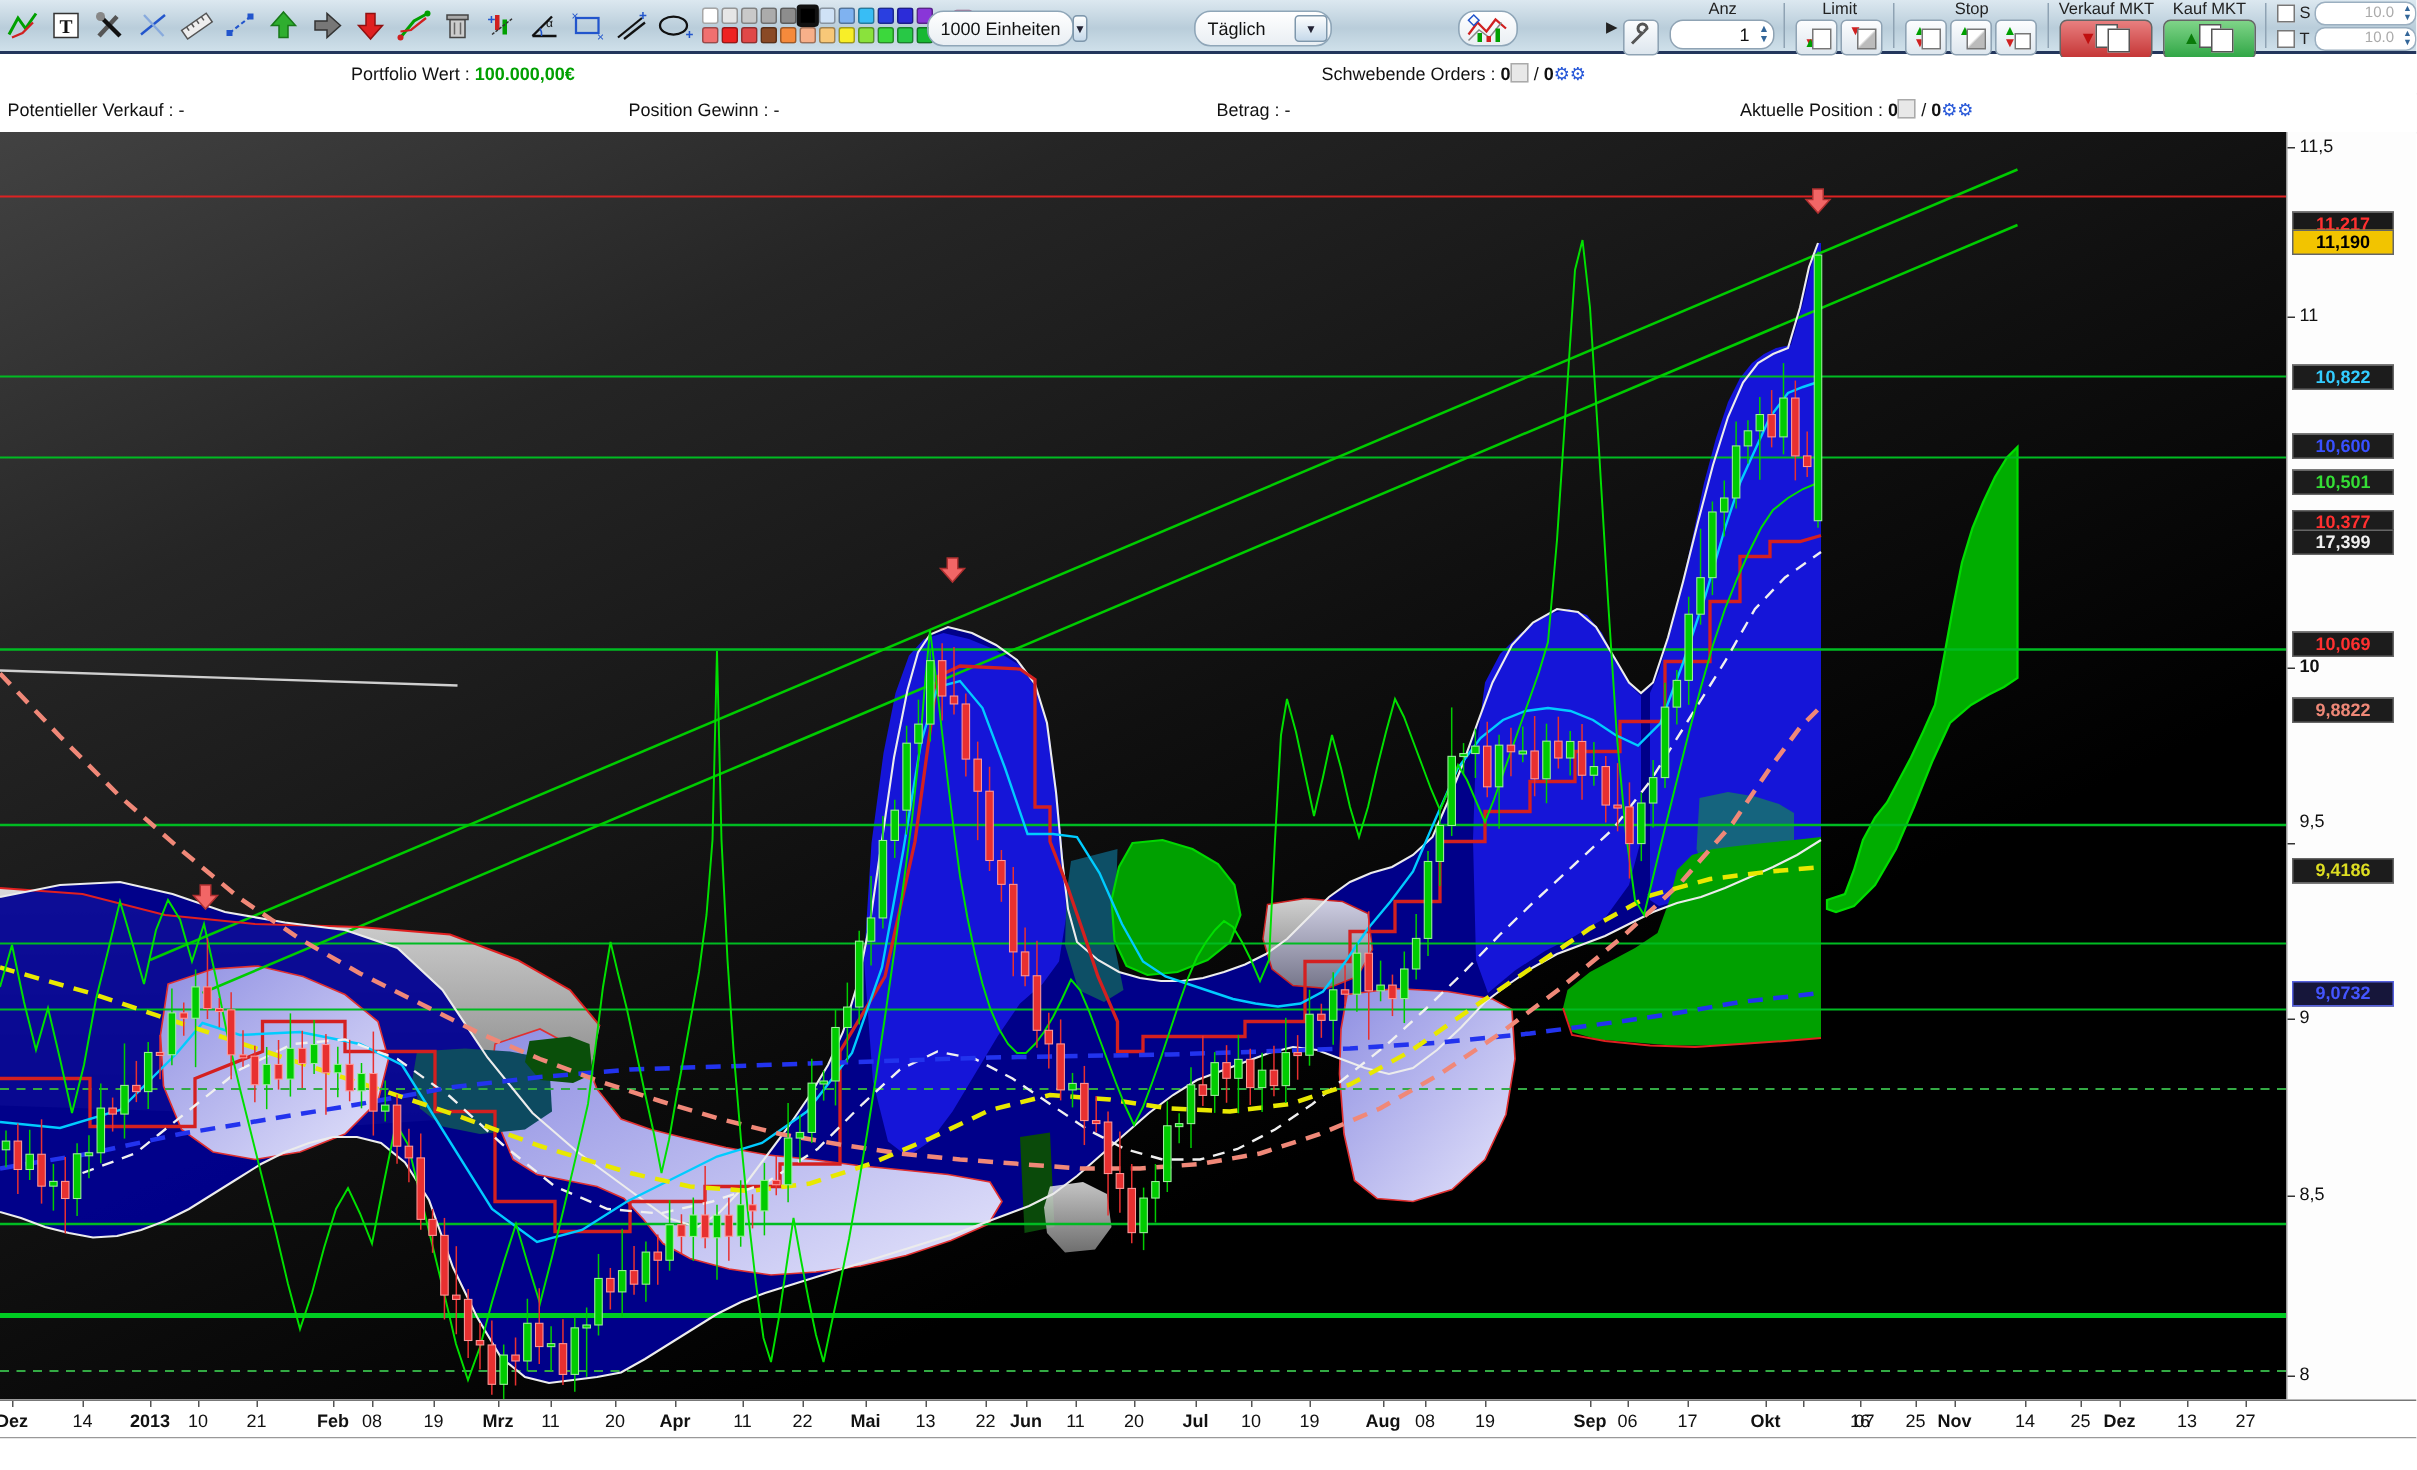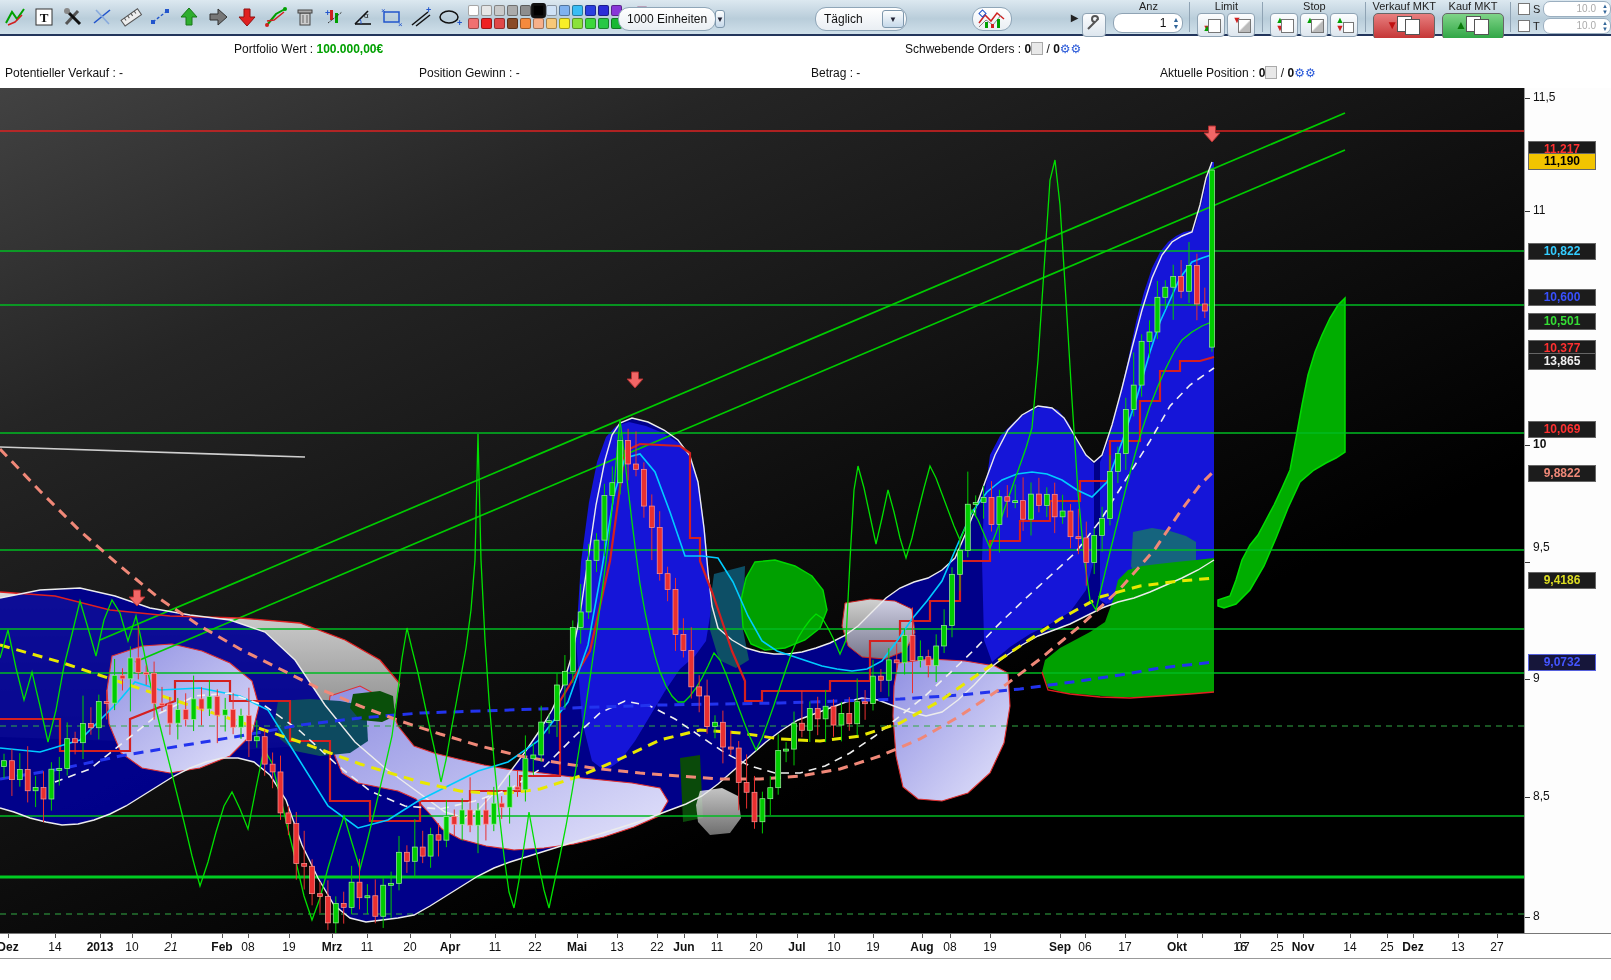--- a/index.html
+++ b/index.html
@@ -203,21 +203,21 @@
       <svg width="18" height="24">
         <rect x="3" y="2" width="12" height="9" rx="2" fill="#f2a0c8" stroke="#a06088"></rect>
         <rect x="3" y="12" width="12" height="9" rx="2" fill="#4cc44c" stroke="#2a8a2a"></rect>
       </svg>
     </span>
 
   <div class="dropdown" style="left:618px;width:96px;">
     <span class="dd-label">1000 Einheiten</span>
     <span class="dd-arrow">▼</span>
   </div>
-  <div class="dropdown" style="left:815px;width:90px;">
+  <div class="dropdown" style="left:796px;width:90px;">
     <span class="dd-label" style="flex:1">Täglich</span>
     <span class="dd-arrow">▼</span>
   </div>
   <div class="dropdown" style="left:972px;width:38px;justify-content:center;">
     <svg width="30" height="24">
         <polyline points="2,16 8,8 14,14 20,6 27,12" fill="none" stroke="#d02020" stroke-width="1.5"></polyline>
         <polyline points="2,20 9,13 16,18 24,8" fill="none" stroke="#888" stroke-width="1"></polyline>
         <rect x="8" y="15" width="3" height="6" fill="#00a000"></rect>
         <rect x="20" y="12" width="3" height="9" fill="#00a000"></rect>
         <rect x="14" y="17" width="3" height="4" fill="#d02020"></rect>
@@ -304,21 +304,21 @@
         <span class="cb"></span>
         <span class="stlab">T</span>
         <span class="numspin"><span>10.0</span><span class="sp">▲<br>▼</span></span>
       </div>
     </div>
   </div>
 </div>
 
 <div id="inforow1">
   <span class="infoitem" style="left:234px;"><span>Portfolio Wert :</span> <span class="val-green">100.000,00€</span></span>
-  <span class="infoitem" style="left:905px;"><span>Schwebende Orders :</span> <b>0</b><span class="docicon"></span> <span>/</span> <b>0</b><span class="gear">⚙⚙</span></span>
+  <span class="infoitem" style="left:881px;"><span>Schwebende Orders :</span> <b>0</b><span class="docicon"></span> <span>/</span> <b>0</b><span class="gear">⚙⚙</span></span>
 </div>
 <div id="inforow2">
   <span class="infoitem" style="left:5px;">Potentieller Verkauf : -</span>
   <span class="infoitem" style="left:419px;">Position Gewinn : -</span>
   <span class="infoitem" style="left:811px;">Betrag : -</span>
   <span class="infoitem" style="left:1160px;"><span>Aktuelle Position :</span> <b>0</b><span class="docicon"></span> <span>/</span> <b>0</b><span class="gear">⚙⚙</span></span>
 </div>
 
 <div id="chart">
   <svg id="chartsvg" width="1524" height="845" viewBox="0 88 1524 845">
@@ -703,37 +703,37 @@
     <div class="ptickmark" style="top: 709px;"></div>
     <div class="ptick" style="top: 701px;">8,5</div>
     <div class="ptickmark" style="top: 829px;"></div>
     <div class="ptick" style="top: 821px;">8</div>
     <div class="pbadge" style="top: 53px; color: rgb(255, 48, 48); background: rgb(26, 26, 26);">11,217</div>
     <div class="pbadge" style="top: 65px; color: rgb(0, 0, 0); background: rgb(242, 196, 0);">11,190</div>
     <div class="pbadge" style="top: 155px; color: rgb(51, 204, 255); background: rgb(28, 28, 28);">10,822</div>
     <div class="pbadge" style="top: 201px; color: rgb(56, 80, 255); background: rgb(28, 28, 28);">10,600</div>
     <div class="pbadge" style="top: 225px; color: rgb(53, 221, 53); background: rgb(28, 28, 28);">10,501</div>
     <div class="pbadge" style="top: 252px; color: rgb(255, 48, 48); background: rgb(28, 28, 28);">10,377</div>
-    <div class="pbadge" style="top: 265px; color: rgb(240, 240, 240); background: rgb(28, 28, 28);">13,865</div>
+    <div class="pbadge" style="top: 265px; color: rgb(240, 240, 240); background: rgb(28, 28, 28);">17,399</div>
     <div class="pbadge" style="top: 333px; color: rgb(255, 48, 48); background: rgb(28, 28, 28);">10,069</div>
     <div class="pbadge" style="top: 377px; color: rgb(238, 136, 119); background: rgb(28, 28, 28);">9,8822</div>
     <div class="pbadge" style="top: 484px; color: rgb(221, 221, 34); background: rgb(28, 28, 28);">9,4186</div>
     <div class="pbadge" style="top: 566px; color: rgb(68, 85, 255); background: rgb(22, 22, 58); border-color: rgb(85, 96, 221);">9,0732</div>
   </div>
 <div id="taxis">
     <div class="ttick" style="left: 8px;"></div>
     <div class="tlab b" style="left: 8px;">Dez</div>
     <div class="ttick" style="left: 55px;"></div>
     <div class="tlab" style="left: 55px;">14</div>
     <div class="ttick" style="left: 100px;"></div>
     <div class="tlab b" style="left: 100px;">2013</div>
     <div class="ttick" style="left: 132px;"></div>
     <div class="tlab" style="left: 132px;">10</div>
     <div class="ttick" style="left: 171px;"></div>
-    <div class="tlab" style="left: 171px; font-style: italic;">21</div>
+    <div class="tlab" style="left: 171px;">21</div>
     <div class="ttick" style="left: 222px;"></div>
     <div class="tlab b" style="left: 222px;">Feb</div>
     <div class="ttick" style="left: 248px;"></div>
     <div class="tlab" style="left: 248px;">08</div>
     <div class="ttick" style="left: 289px;"></div>
     <div class="tlab" style="left: 289px;">19</div>
     <div class="ttick" style="left: 332px;"></div>
     <div class="tlab b" style="left: 332px;">Mrz</div>
     <div class="ttick" style="left: 367px;"></div>
     <div class="tlab" style="left: 367px;">11</div>

